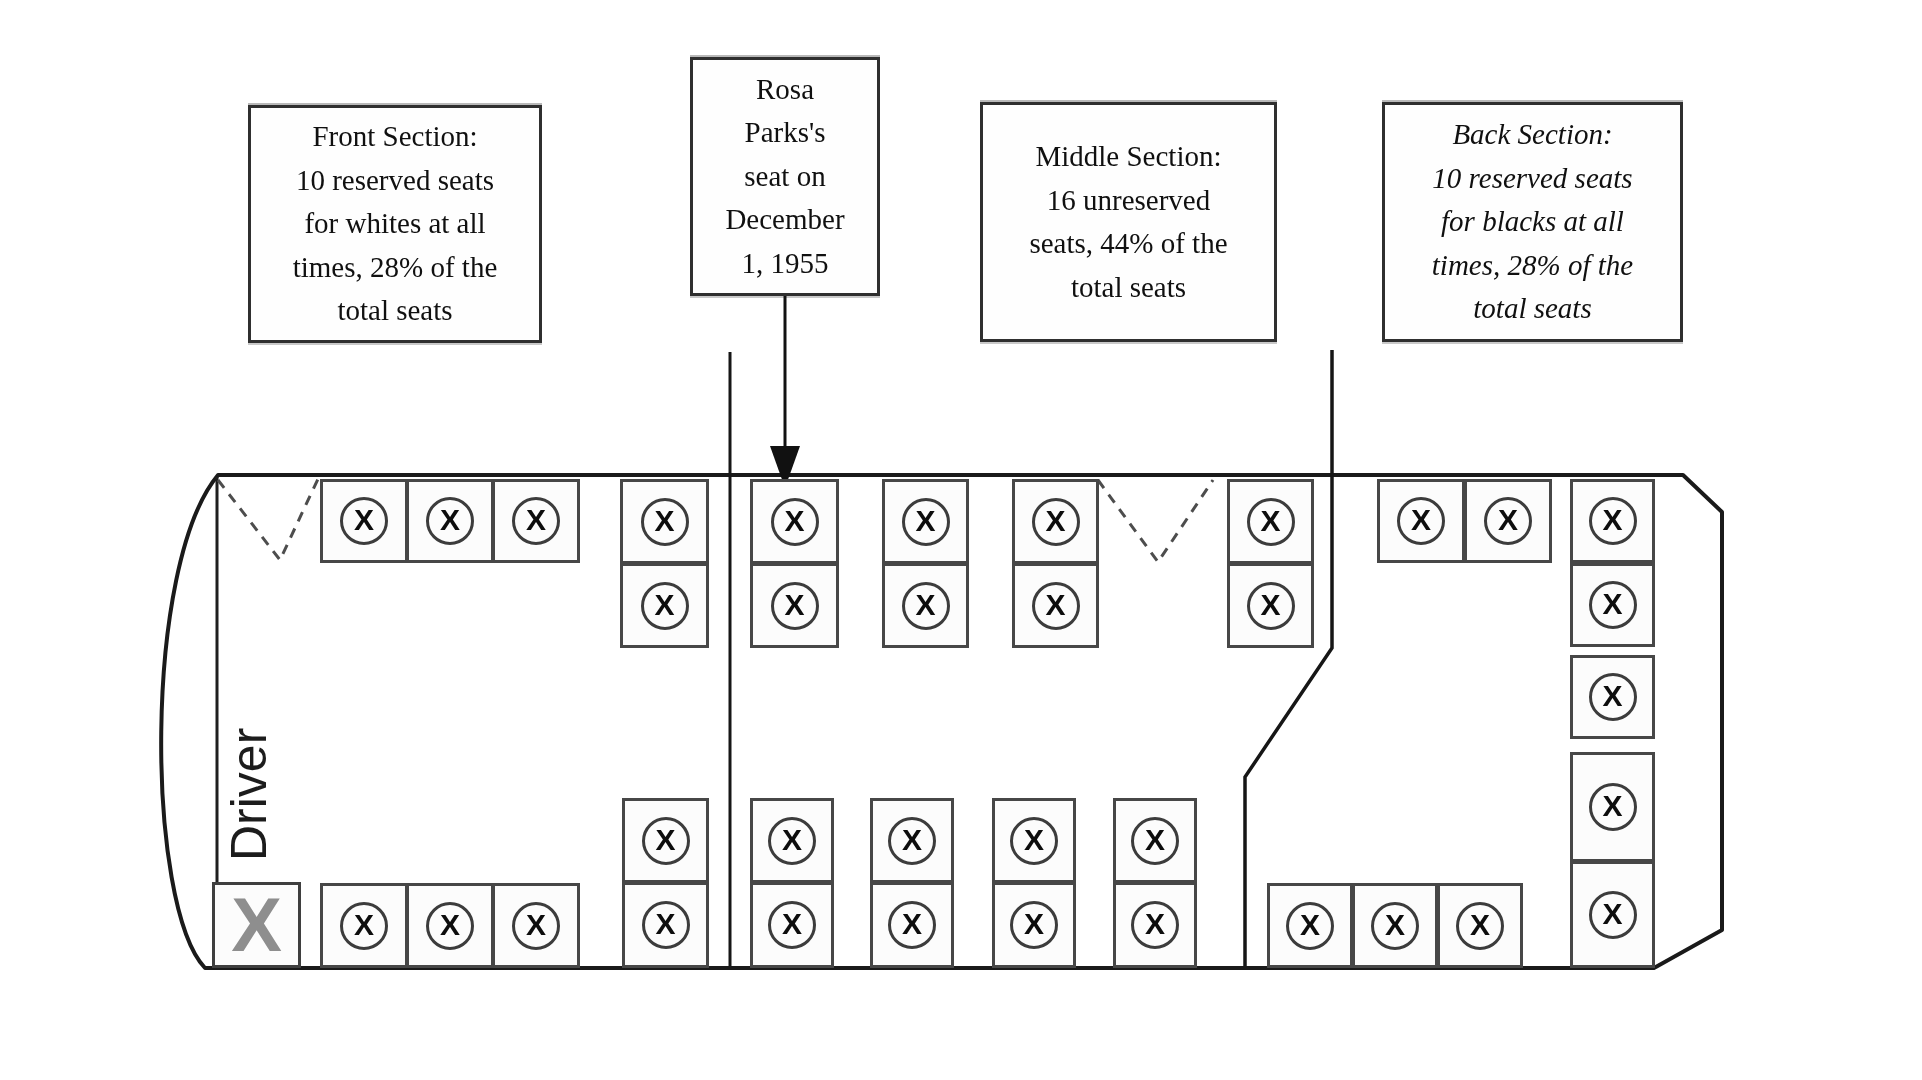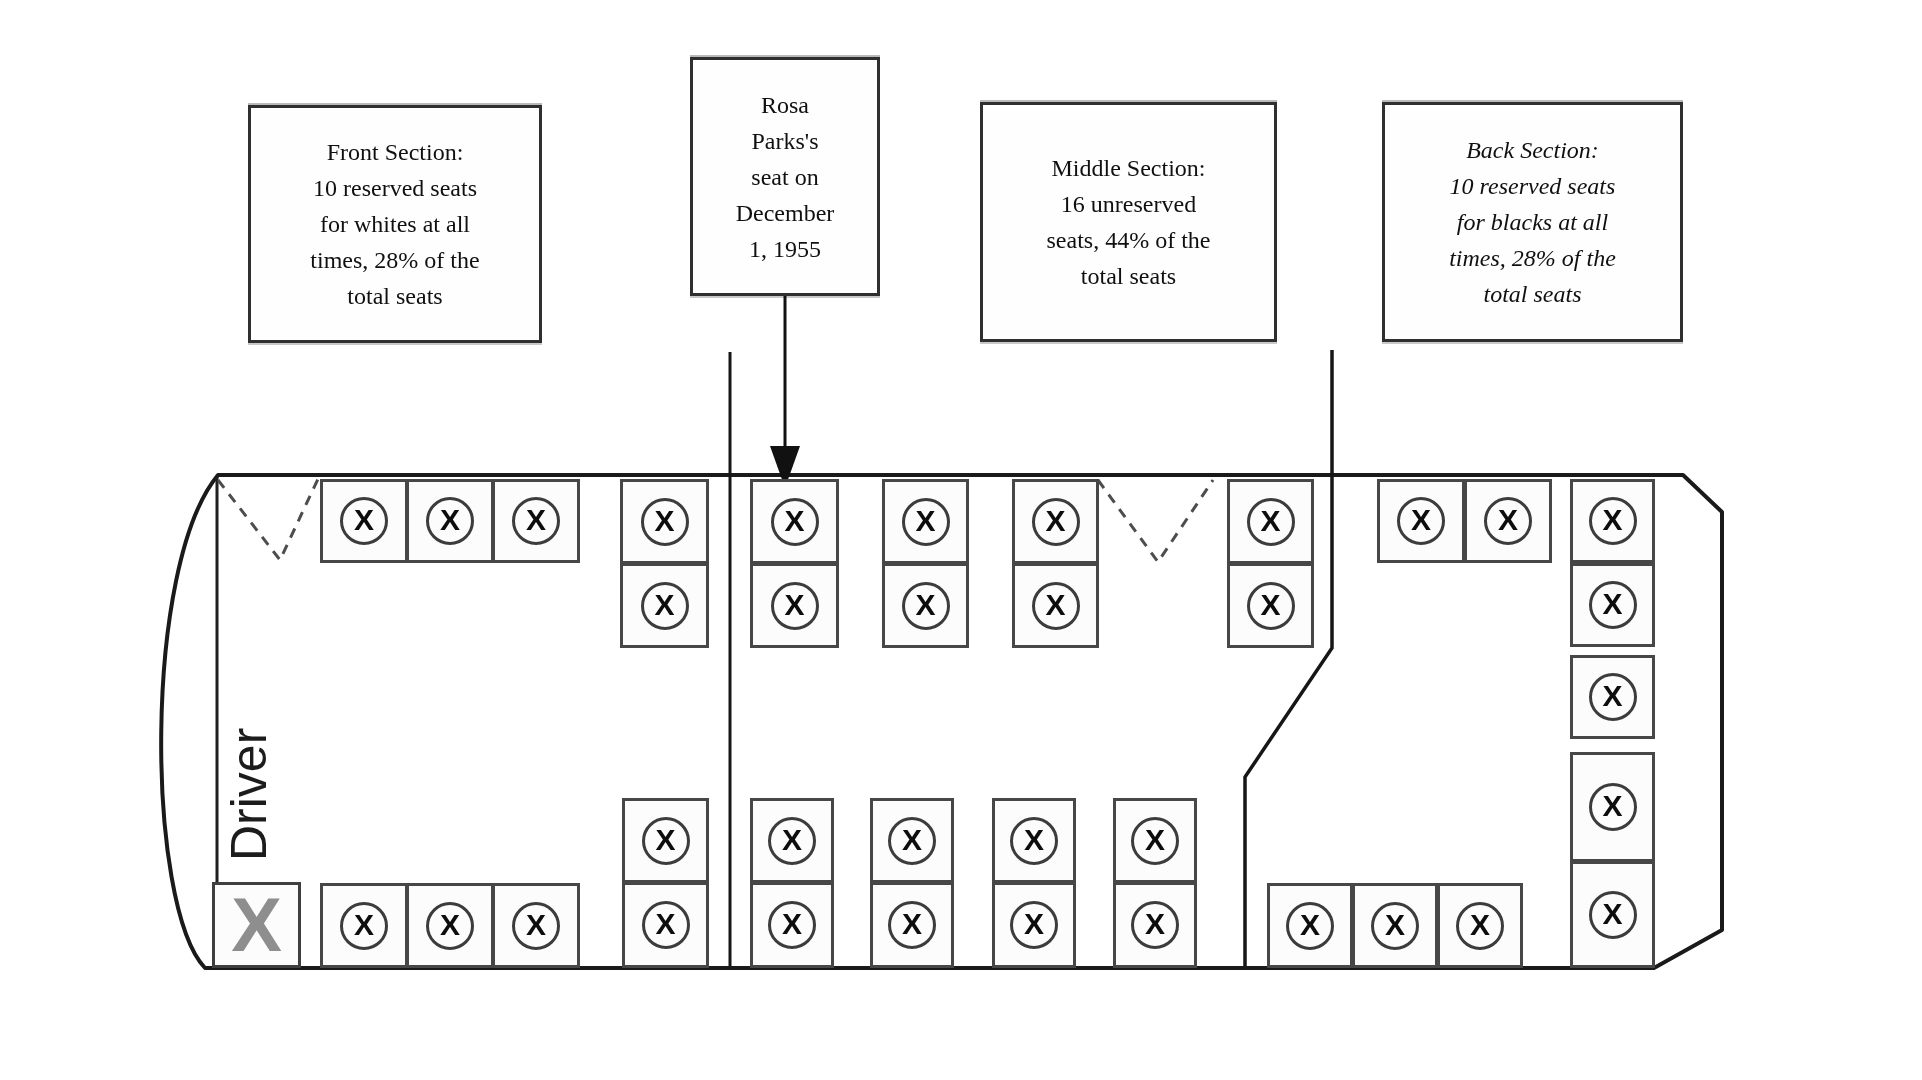--- a/index.html
+++ b/index.html
@@ -11,21 +11,21 @@
     overflow:hidden;
   }
   svg{position:absolute;left:0;top:0;}
   .label-box{
     position:absolute;
     border:3px solid #2f2f2f;
     background:#fefefe;
     box-shadow:0 -2px 0 0 #b9b9b9, 0 2px 0 0 #c9c9c9;
     display:flex;align-items:center;justify-content:center;
     text-align:center;
-    font-size:24px;line-height:1.5;
+    font-size:29px;line-height:1.5;
     color:#101010;
     white-space:pre-line;
     box-sizing:border-box;
     padding:2px 4px;
   }
   .seat{
     position:absolute;
     border:3px solid #474747;
     background:#fcfcfc;
     box-sizing:border-box;

